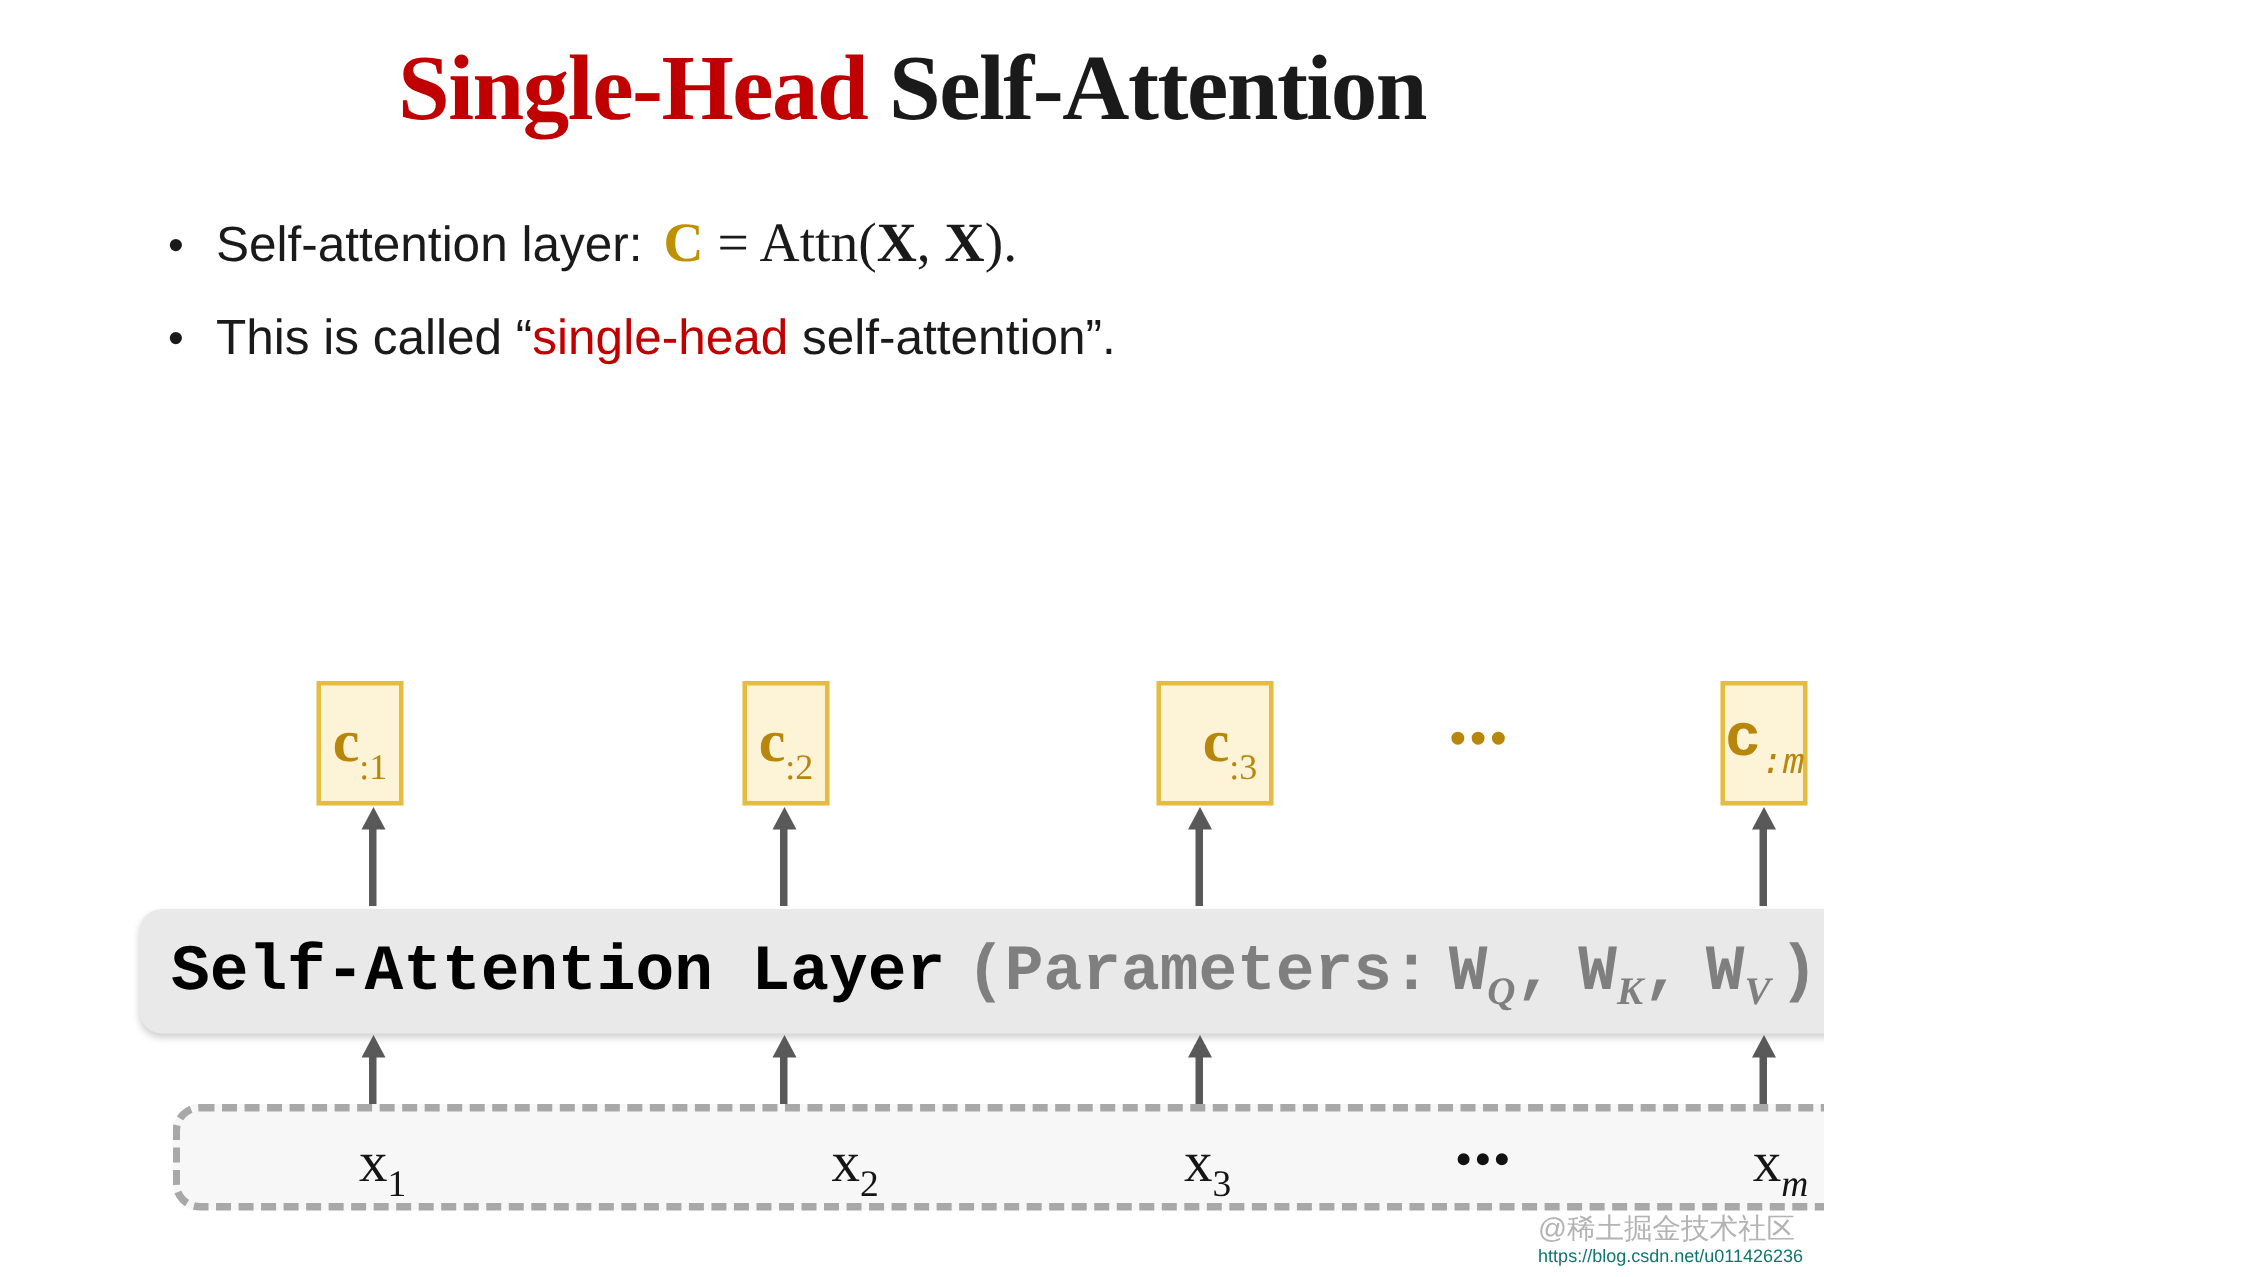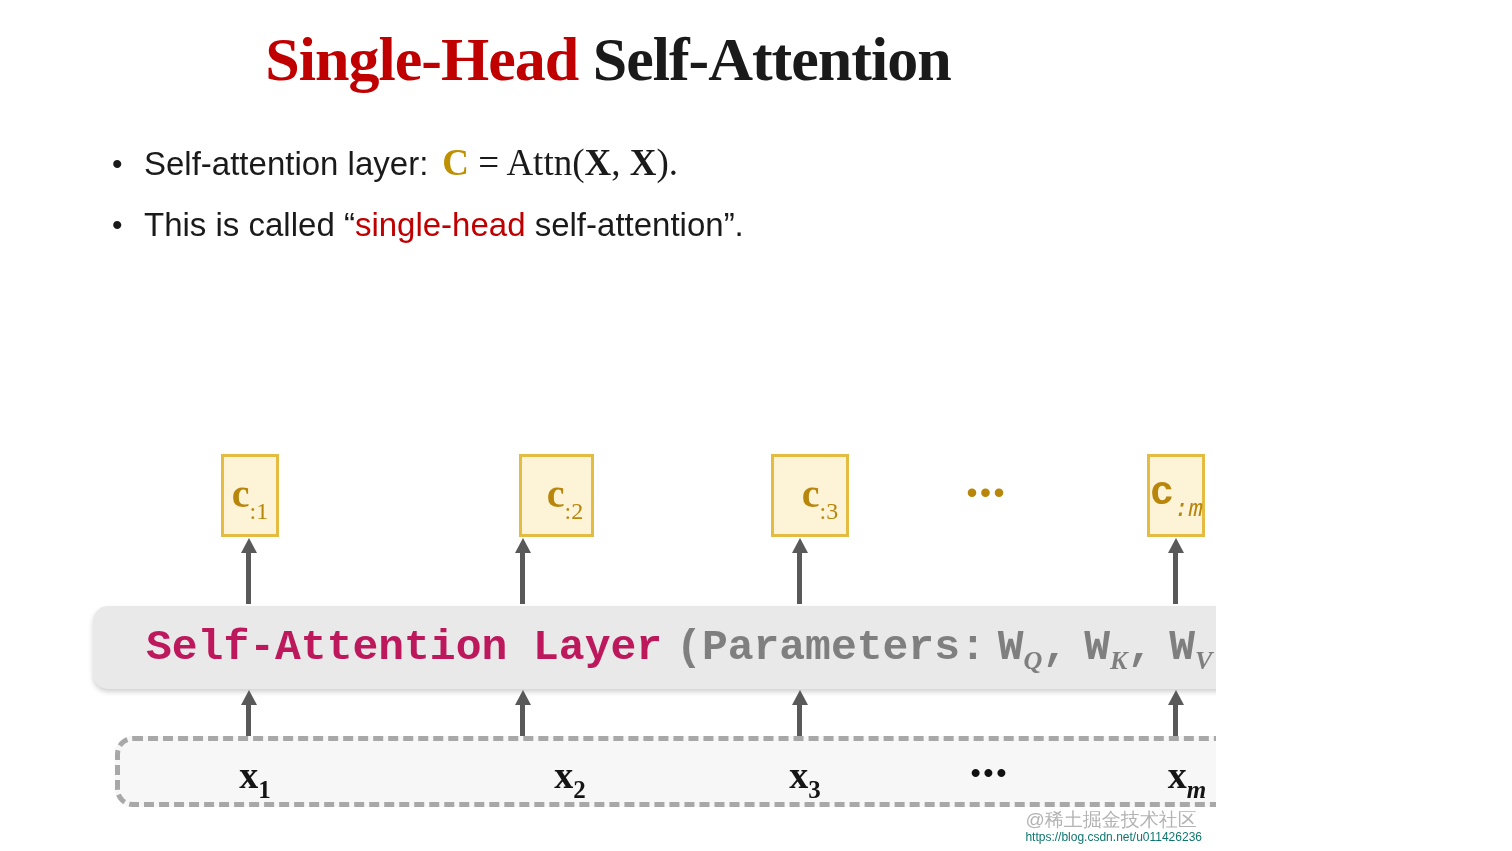--- a/index.html
+++ b/index.html
@@ -27,21 +27,21 @@
   .hl-red{color:#c00000;}
 
   
   .obox{
     position:absolute; top:454px; width:52px; height:77px;
     border:3px solid #e3bc41; background:#fdf3d7; text-align:center; line-height:74px;
     font-family:"Liberation Serif",serif; color:#b8860b; white-space:nowrap;
   }
   .obox .cb{font-weight:700; font-size:40px;}
   .obox sub{font-size:24px; vertical-align:-12px; letter-spacing:0;}
-  .o0{left:221px;} .o1{left:519px;padding-left:17px;} .o2{left:771px;padding-left:20px;} .o3{left:1147px;font-family:Liberation Mono, monospace;}
+  .o0{left:211px;} .o1{left:495px;} .o2{left:771px;padding-left:20px;} .o3{left:1147px;font-family:Liberation Mono, monospace;}
   .em{font-style:italic;}
 
   
   .dots{position:absolute; transform:translateX(-50%); font-weight:700; white-space:nowrap;}
   .dots-top{left:987px; top:476px; color:#b8860b; font-size:30px; letter-spacing:3px;}
   .dots-bottom{left:990px; top:757px; color:#111111; font-size:28px; letter-spacing:3px;}
 
   
   .arrow{position:absolute; width:5px; background:#595959;}
   .arrow::before{
@@ -53,39 +53,39 @@
   .row-bottom{top:704px; height:56px;}
   .col0{left:246px;} .col1{left:520px;} .col2{left:797px;} .col3{left:1173px;}
 
   
   .bar{
     position:absolute; left:93px; top:606px; width:1259px; height:83px;
     background:#e9e9e9; border-radius:15px; box-shadow:0 3px 5px rgba(0,0,0,0.18);
     line-height:83px; padding-left:21px; box-sizing:border-box; white-space:nowrap;
     font-family:"Liberation Mono",monospace; font-weight:700; font-size:43px;
   }
-  .bar-label{color:#be185d;margin-left:32px;}
+  .bar-label{color:#000000;}
   .bar-params{color:#7f7f7f; margin-left:14px;text-align:right;}
   .wgroup{margin-left:12px;}
   .bar-params sub{
     font-family:"Liberation Serif",serif; font-style:italic; font-weight:700;
     font-size:26px; vertical-align:-10px; letter-spacing:0;
   }
   .bar-params .sep{margin-right:4px;}
   .bar-params .close{margin-left:6px;}
 
   
   .inbox{
     position:absolute; left:115px; top:736px; width:1205px; height:71px;
     border:5px dashed #a8a8a8; border-radius:18px; background:#f7f7f7;
     box-sizing:border-box;
   }
   .xlab{
     position:absolute; top:753px; transform:translateX(-50%);
-    font-family:"Liberation Serif",serif; font-weight:700; font-size:38px;
+    font-family:"Liberation Serif",serif; font-weight:400; font-size:38px;
     color:#151515; white-space:nowrap;
   }
   .xlab sub{font-size:25px; vertical-align:-10px;}
   .x0{left:255px;} .x1p{left:530px;margin-left:40px;} .x2p{left:805px;} .x3p{left:1187px;}
 
   
   .watermark{position:absolute; right:14px; bottom:6px; text-align:left; line-height:1.15;}
   .wm1{font-size:19px; color:#b3b3b3;}
   .wm2{font-size:12px; color:#0f766e;}
 </style>

